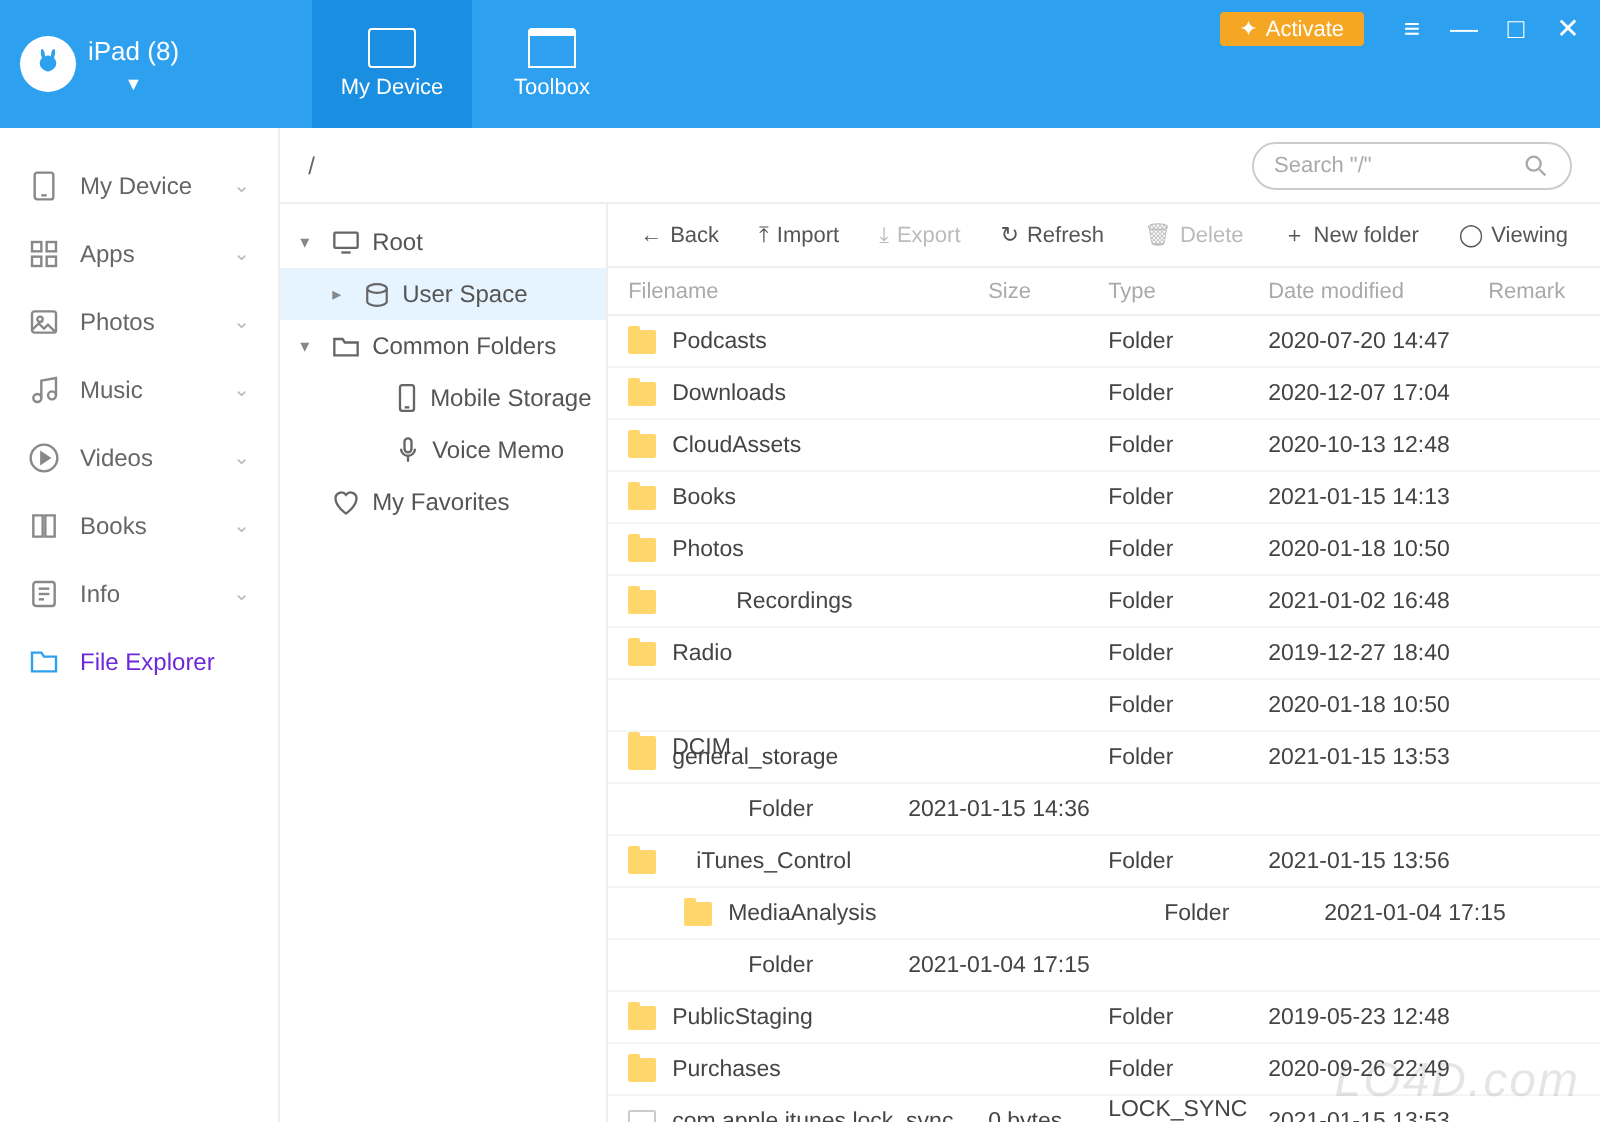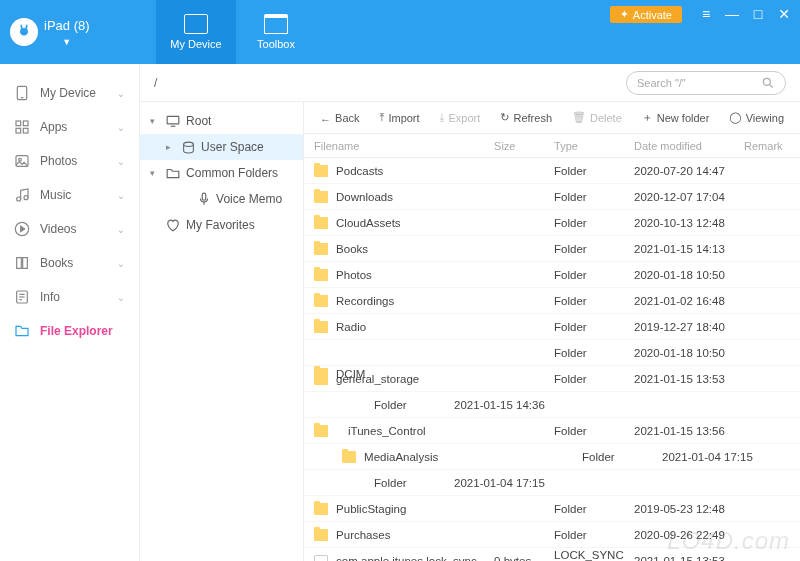--- a/index.html
+++ b/index.html
@@ -16,21 +16,21 @@
 .top-tab .ticon { width: 24px; height: 20px; border: 1.5px solid #fff; border-radius: 2px; }
 .winbtns { margin-left: auto; display: flex; align-items: flex-start; padding: 6px 8px; gap: 10px; font-size: 14px; }
 .activate { background: #f5a623; color: #fff; padding: 2px 10px; border-radius: 2px; font-size: 11px; display: flex; align-items: center; gap: 4px; margin-right: 6px; }
 .winb { cursor: pointer; width: 16px; text-align: center; }
 
 
 .main { display: flex; height: calc(561px - 64px); }
 .sidebar { width: 156px; border-right: 1px solid #eee; padding-top: 12px; }
 .side-item { display: flex; align-items: center; height: 34px; padding: 0 14px; gap: 10px; color: #666; cursor: pointer; font-size: 12px; position: relative; }
 .side-item .sicon { width: 16px; height: 16px; display: flex; align-items: center; justify-content: center; color: #888; }
-.side-item.active { color: #ec4899; font-weight: bold; }
+.side-item.active { color: #6d28d9; }
 .side-item.active .sicon { color: #2da0f0; }
 .side-item .chev { margin-left: auto; color: #bbb; font-size: 10px; }
 
 
 .content { flex: 1; display: flex; flex-direction: column; }
 .pathbar { height: 38px; display: flex; align-items: center; padding: 0 14px; border-bottom: 1px solid #eee; }
 .path { color: #666; }
 .searchbox { margin-left: auto; width: 160px; height: 24px; border: 1px solid #ccc; border-radius: 12px; display: flex; align-items: center; padding: 0 10px; color: #aaa; font-size: 11px; }
 .searchbox .mag { margin-left: auto; }
 
@@ -230,20 +230,30 @@
           <span>
             <svg width="14" height="12" viewBox="0 0 24 20" fill="none" stroke="#666" stroke-width="2">
                 <path d="M2 4h7l2 3h11v11H2z"></path>
               </svg>
           </span>
           <span>Common Folders</span>
         </div>
         <div class="tnode lvl3">
           <span class="tarrow"></span>
           <span>
+            <svg width="11" height="14" viewBox="0 0 16 24" fill="none" stroke="#666" stroke-width="2">
+                <rect x="2" y="1" width="12" height="22" rx="2"></rect>
+                <line x1="6" y1="20" x2="10" y2="20"></line>
+              </svg>
+          </span>
+          <span>Mobile Storage</span>
+        </div>
+        <div class="tnode lvl3">
+          <span class="tarrow"></span>
+          <span>
             <svg width="12" height="14" viewBox="0 0 20 24" fill="none" stroke="#666" stroke-width="2">
                 <rect x="7" y="2" width="6" height="12" rx="3"></rect>
                 <path d="M4 11a6 6 0 0 0 12 0M10 17v5"></path>
               </svg>
           </span>
           <span>Voice Memo</span>
         </div>
         <div class="tnode">
           <span class="tarrow"></span>
           <span>
@@ -338,21 +348,21 @@
               <div class="col-name" style="display:flex;align-items:center;">
                 <span class="ficon "></span>
                 <span>Photos</span>
               </div>
               <div class="col-size"></div>
               <div class="col-type">Folder</div>
               <div class="col-date">2020-01-18 10:50</div>
               <div class="col-rem"></div>
             </div>
             <div class="frow">
-              <div class="col-name" style="display:flex;align-items:center;">
+              <div class="col-name" style="display:flex;align-items:center;gap:32px;">
                 <span class="ficon "></span>
                 <span>Recordings</span>
               </div>
               <div class="col-size"></div>
               <div class="col-type">Folder</div>
               <div class="col-date">2021-01-02 16:48</div>
               <div class="col-rem"></div>
             </div>
             <div class="frow">
               <div class="col-name" style="display:flex;align-items:center;">

